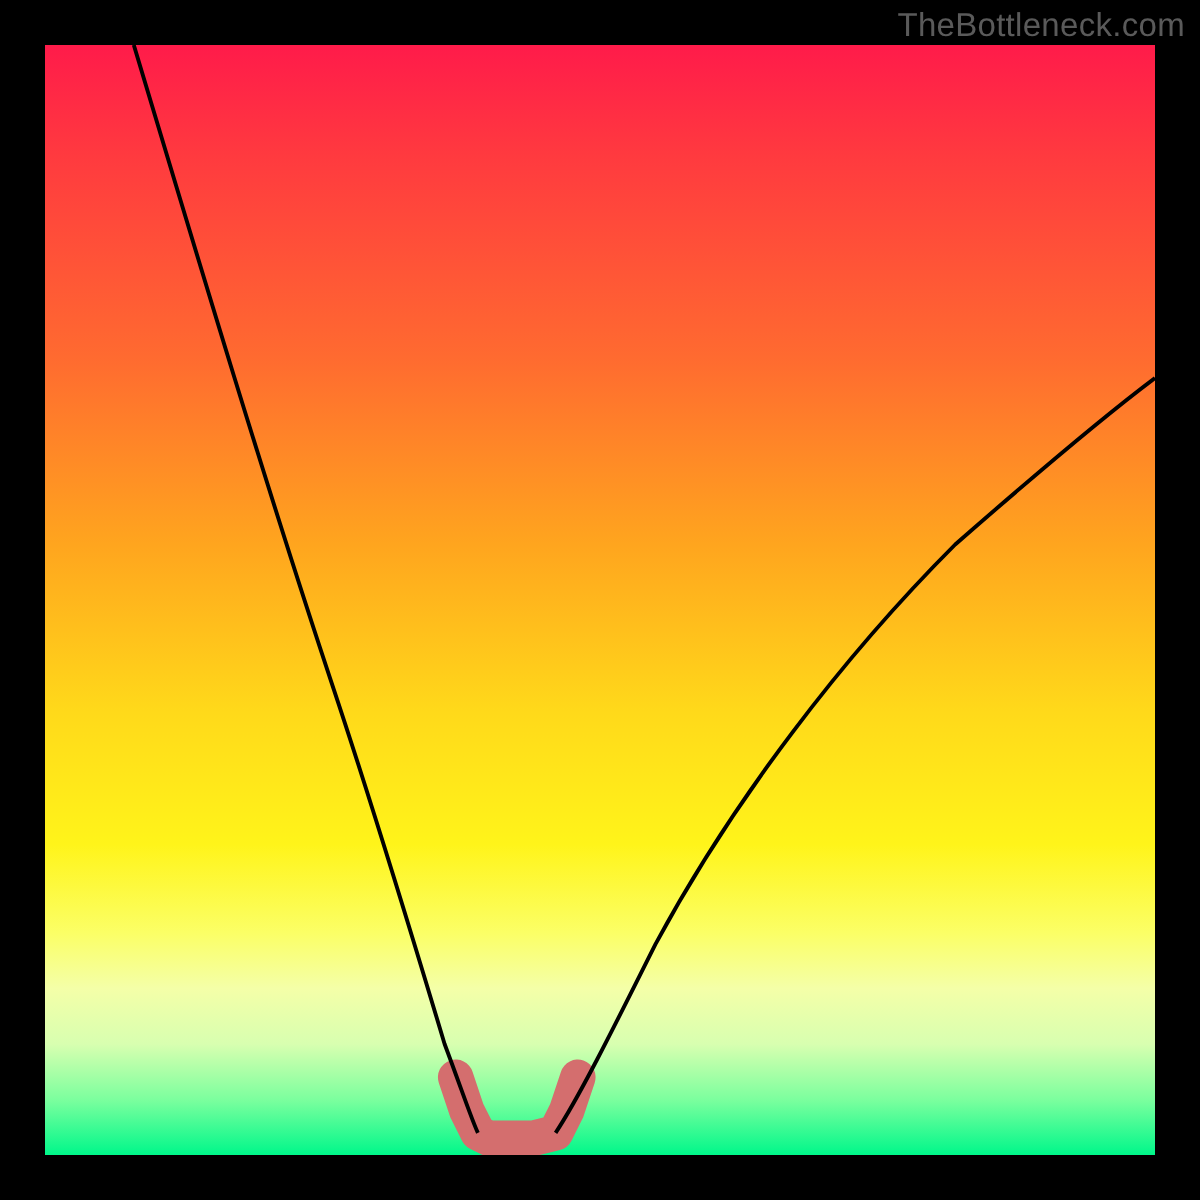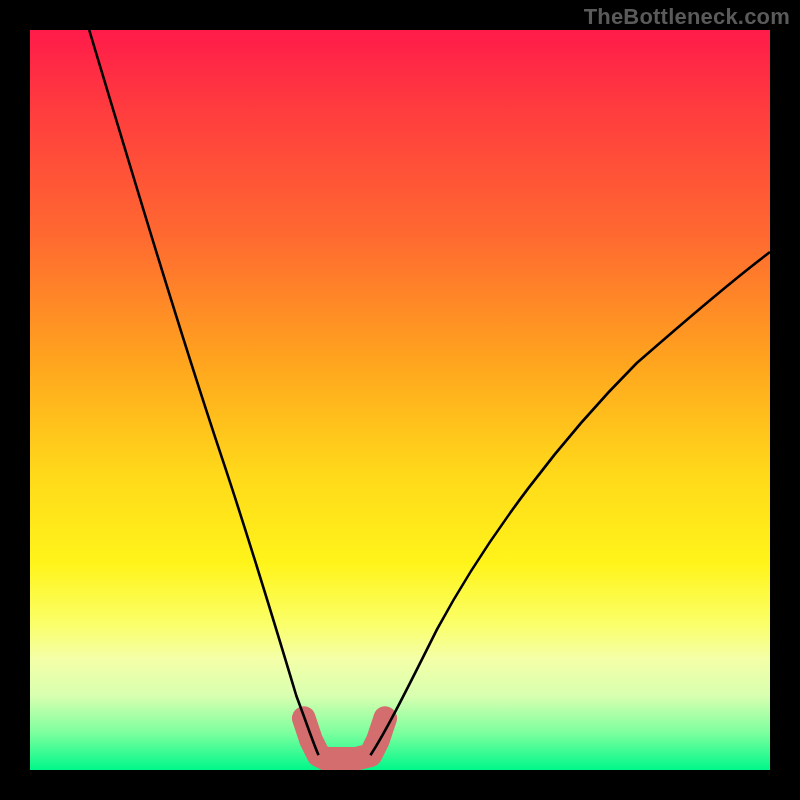--- a/index.html
+++ b/index.html
@@ -16,21 +16,21 @@
     width: 800px;
     height: 800px;
     background: #000;
   }
   .watermark {
     position: absolute;
     top: 4px;
     right: 10px;
     color: #5a5a5a;
     font-size: 22px;
-    font-weight: 700;
+    font-weight: 400;
     letter-spacing: 0.2px;
     z-index: 20;
     text-align: right;
   }
   .plot-area {
     position: absolute;
     left: 30px;
     top: 30px;
     width: 740px;
     height: 740px;

